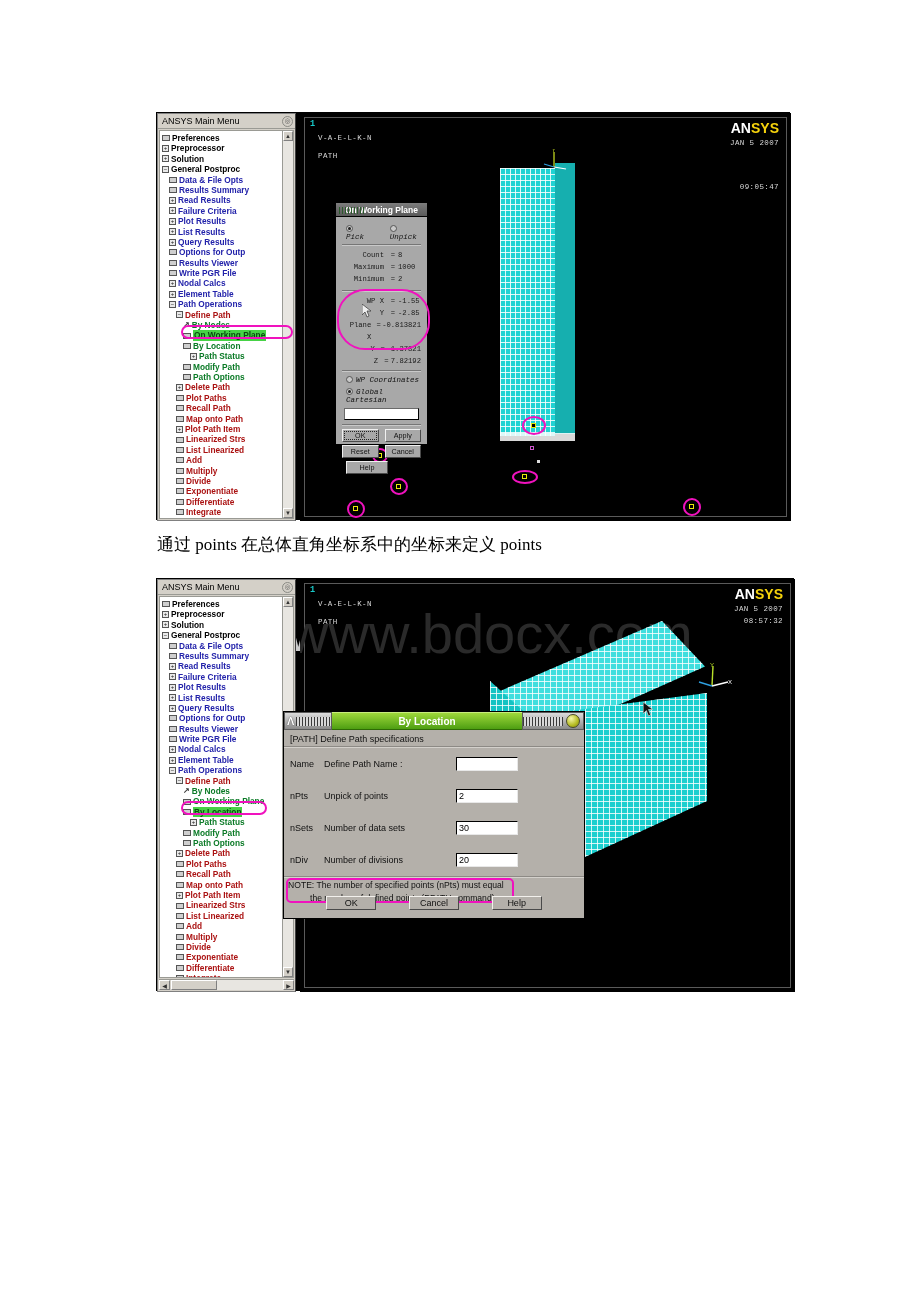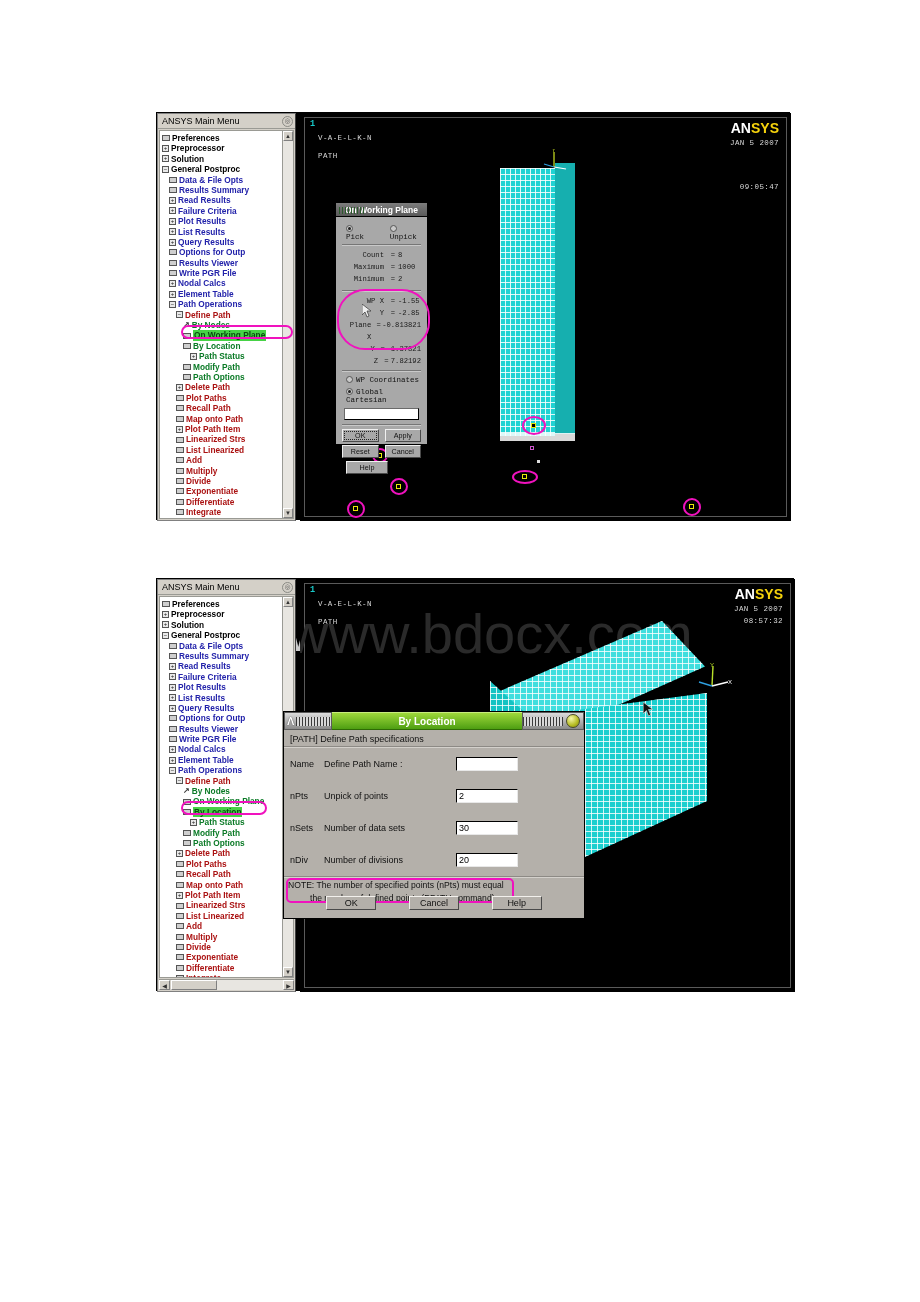--- a/index.html
+++ b/index.html
@@ -108,21 +108,21 @@
   }
   .dlg-tb {
     height:14px; background:linear-gradient(to bottom,#7d7d7d,#5a5a5a);
     color:#fff; font-size:8.5px; font-weight:bold; display:flex;align-items:center;justify-content:center;
     font-family:"Liberation Sans", sans-serif; border-bottom:1px solid #000;
     position:relative;
   }
   .tb-grip { position:absolute; left:3px; top:4px; width:26px; height:7px;
     background:repeating-linear-gradient(to right,#2c5a2c 0 1px, transparent 1px 3px);}
   .dlg-body { padding:4px 6px; }
-  .radiorow { display:flex; gap:20px; align-items:flex-end; margin:3px 0 2px 4px; font-size:7.5px; color:#111; }
+  .radiorow { display:flex; gap:20px; align-items:flex-end; margin:3px 0 2px 4px; font-size:7.5px; color:#111;font-style:italic; }
   .rad { width:7px;height:7px;border-radius:50%;border:1px solid #555;background:#c9c9c9;display:inline-block;margin-right:3px;position:relative;top:1px;}
   .rad.on::after{content:"";position:absolute;left:1px;top:1px;width:3px;height:3px;border-radius:50%;background:#222;}
   .hr { border-top:1px solid #767676; border-bottom:1px solid #c9c9c9; margin:3px 0; }
   .kv { display:flex; font-size:7.2px; color:#1a1a1a; line-height:12px; }
   .kv .k { width:46px; text-align:right; padding-right:4px; }
   .kv .eq { width:10px; text-align:center; }
   .kv .v { flex:1 1 auto; }
   .txtbox { background:#fff; border:1px solid #000; border-top-color:#6a6a6a; border-left-color:#6a6a6a; height:12px; margin:4px 2px; }
   .btnrow { display:flex; gap:6px; justify-content:center; margin:3px 0; }
   .abtn {
@@ -485,20 +485,21 @@
       </div>
 
       <div class="rect-ring" style="left:1px; top:86px; width:93px; height:61px; border-radius:28px;"></div>
 
       <svg style="position:absolute; left:26px; top:101px; width:10px;height:14px;" viewBox="0 0 10 14">
         <polygon points="0,0 0,11 3,8 5,13 7,12 5,7 9,7" fill="#f0f0f0" stroke="#333" stroke-width=".7"></polygon>
       </svg>
     </div>
   </div>
 
+  <div class="caption" style="left:157px; top:533px;">通过 points 在总体直角坐标系中的坐标来定义 points</div>
 
   <div class="shot" style="left:156px; top:578px; width:638px; height:413px;">
 
     <div class="watermark light" style="left:112px; top:20px; opacity:.9;">www.bdocx.com</div>
 
     <div class="treepanel" style="left:0; top:0; width:139px; height:413px;">
       <div class="tp-title">
         <span>ANSYS Main Menu</span>
         <span class="tp-btn">◎</span>
       </div>

